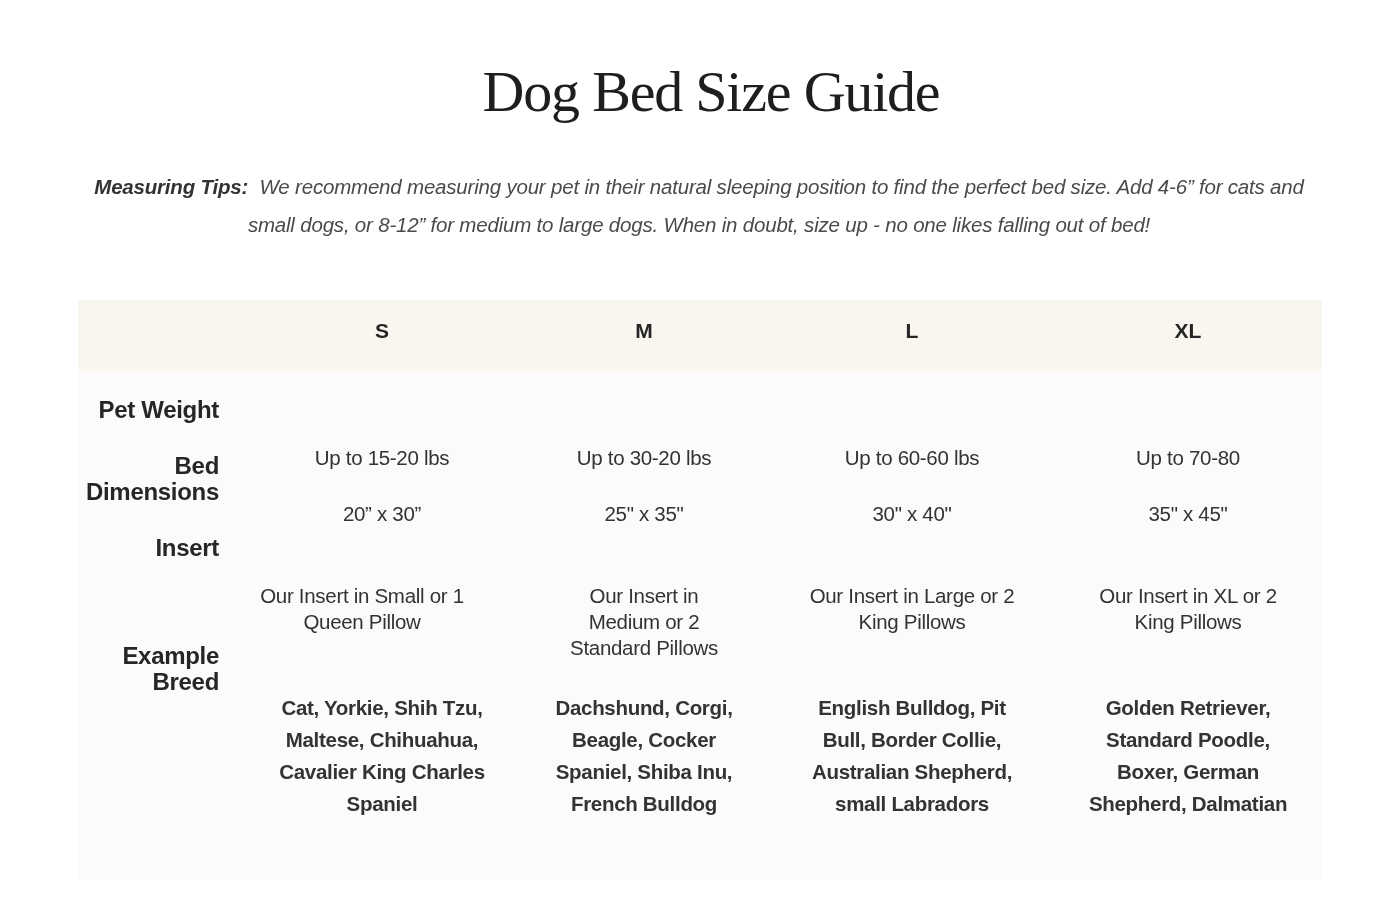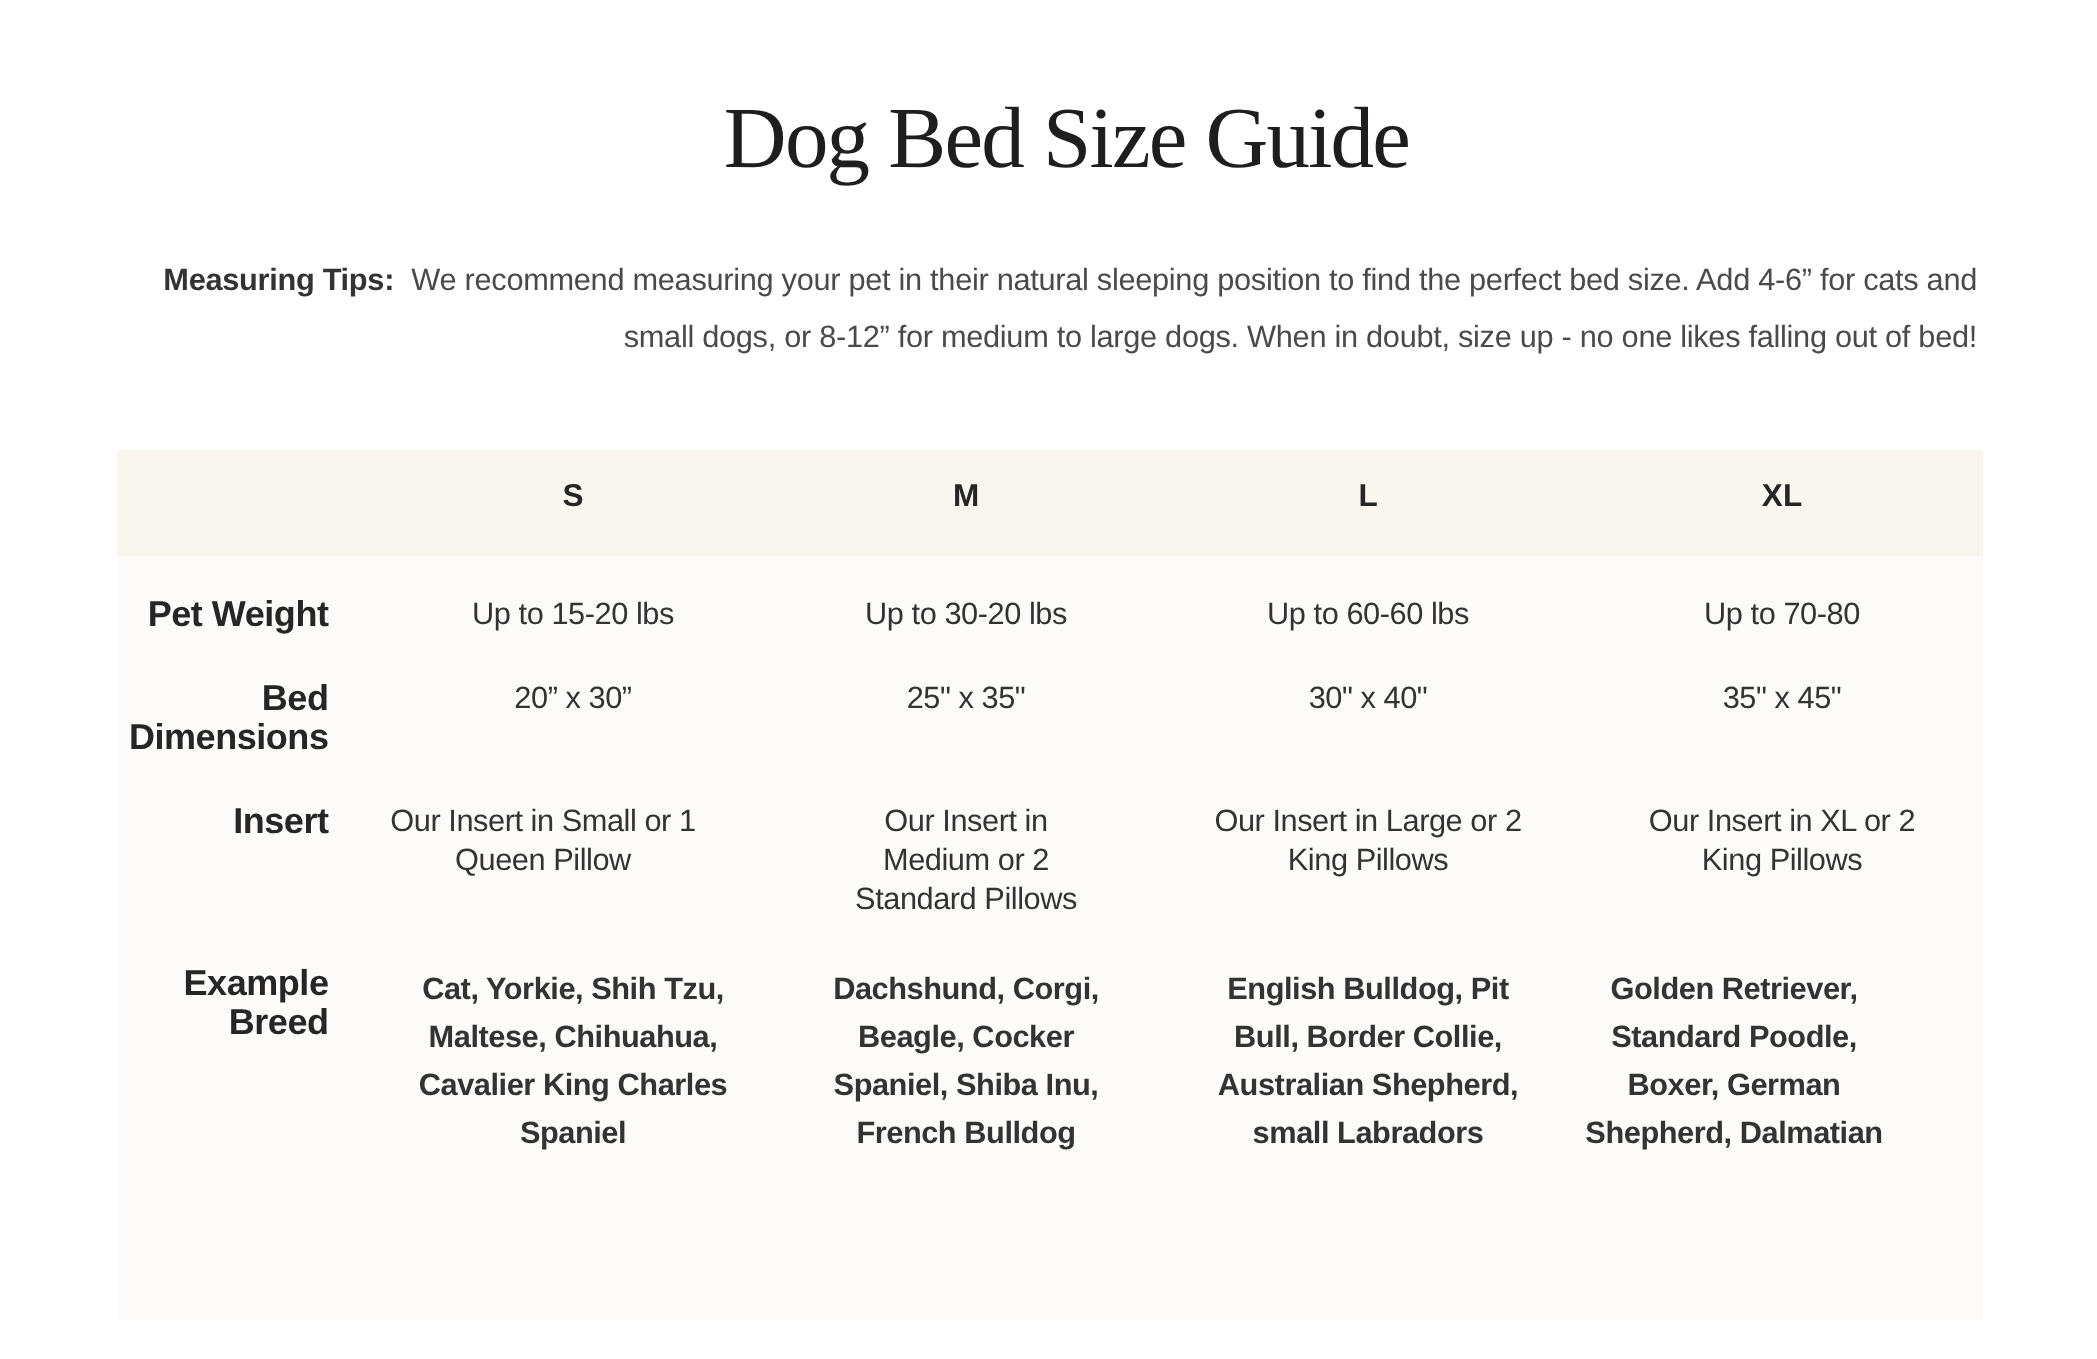--- a/index.html
+++ b/index.html
@@ -3,43 +3,43 @@
 <meta charset="utf-8">
 <style>
   html, body { margin: 0; padding: 0; background: #ffffff; }
   body { width: 1398px; height: 906px; position: relative; overflow: hidden; color: #2b2b2b; }
   .title {
     position: absolute; left: 0; top: 44px; width: 1398px; text-align: center;
     font-family: "Liberation Serif", "DejaVu Serif", serif; font-size: 58px; font-weight: normal;
     letter-spacing: -1.2px; color: #1e1e1e; margin: 12px; line-height: 72px;
   }
   .tips {
-    position: absolute; left: 80px; top: 168px; width: 1238px; text-align: right;
+    position: absolute; left: 80px; top: 168px; width: 1238px; text-align: center;
     font-family: "Liberation Sans", "DejaVu Sans", sans-serif; font-size: 20.5px; line-height: 38px;
-    color: #4a4a4a; margin: 0; letter-spacing: -0.2px;
+    color: #4a4a4a; margin: 0; letter-spacing: -0.2px; font-style: italic;
   }
   .tips b { color: #333; font-weight: bold; margin-right: 6px; }
   .table-wrap {
     position: absolute; left: 78px; top: 300px; width: 1244px; height: 580px; background: #fcfbfa;
   }
   .thead { position: absolute; left: 0; top: 0; width: 1244px; height: 71px; background: #f9f6f0; }
   .th {
     position: absolute; top: 19px; transform: translateX(-50%);
     font-family: "Liberation Sans", "DejaVu Sans", sans-serif; font-weight: bold; font-size: 21px; color: #262626;
   }
   .row { position: absolute; left: 0; width: 1244px; }
   .label {
     position: absolute; right: calc(1244px - 141px); text-align: right; width: 140px;
     font-family: "Liberation Sans", "DejaVu Sans", sans-serif; font-weight: bold; font-size: 24px; line-height: 26px;
     color: #262626; letter-spacing: -0.3px;
   }
   .cell {
     position: absolute; transform: translateX(-50%); text-align: center;
     font-family: "Liberation Sans", "DejaVu Sans", sans-serif; font-size: 20.5px; line-height: 26px;
-    color: #333; letter-spacing: -0.3px;
+    color: #333; letter-spacing: -0.3px; margin-top: 48px;
   }
   .breed .cell { line-height: 32px; font-weight: bold; }
 </style>
 </head>
 <body>
 
 <h1 class="title">Dog Bed Size Guide</h1>
 
 <p class="tips">
   <b>Measuring Tips:</b>
@@ -76,15 +76,15 @@
     <div class="cell" style="left:566px; width:165px">Our Insert in Medium or 2 Standard Pillows</div>
     <div class="cell" style="left:834px; width:235px">Our Insert in Large or 2 King Pillows</div>
     <div class="cell" style="left:1110px; width:210px">Our Insert in XL or 2 King Pillows</div>
   </div>
 
   <div class="row breed" style="top:343px">
     <div class="label">Example Breed</div>
     <div class="cell" style="left:304px; width:212px; top:1px">Cat, Yorkie, Shih Tzu, Maltese, Chihuahua, Cavalier King Charles Spaniel</div>
     <div class="cell" style="left:566px; width:185px; top:1px">Dachshund, Corgi, Beagle, Cocker Spaniel, Shiba Inu, French Bulldog</div>
     <div class="cell" style="left:834px; width:205px; top:1px">English Bulldog, Pit Bull, Border Collie, Australian Shepherd, small Labradors</div>
-    <div class="cell" style="left:1078px; width:205px; top:1px">Golden Retriever, Standard Poodle, Boxer, German Shepherd, Dalmatian</div>
+    <div class="cell" style="left:1110px; width:205px; top:1px">Golden Retriever, Standard Poodle, Boxer, German Shepherd, Dalmatian</div>
   </div>
 </div>
 
 </body></html>

